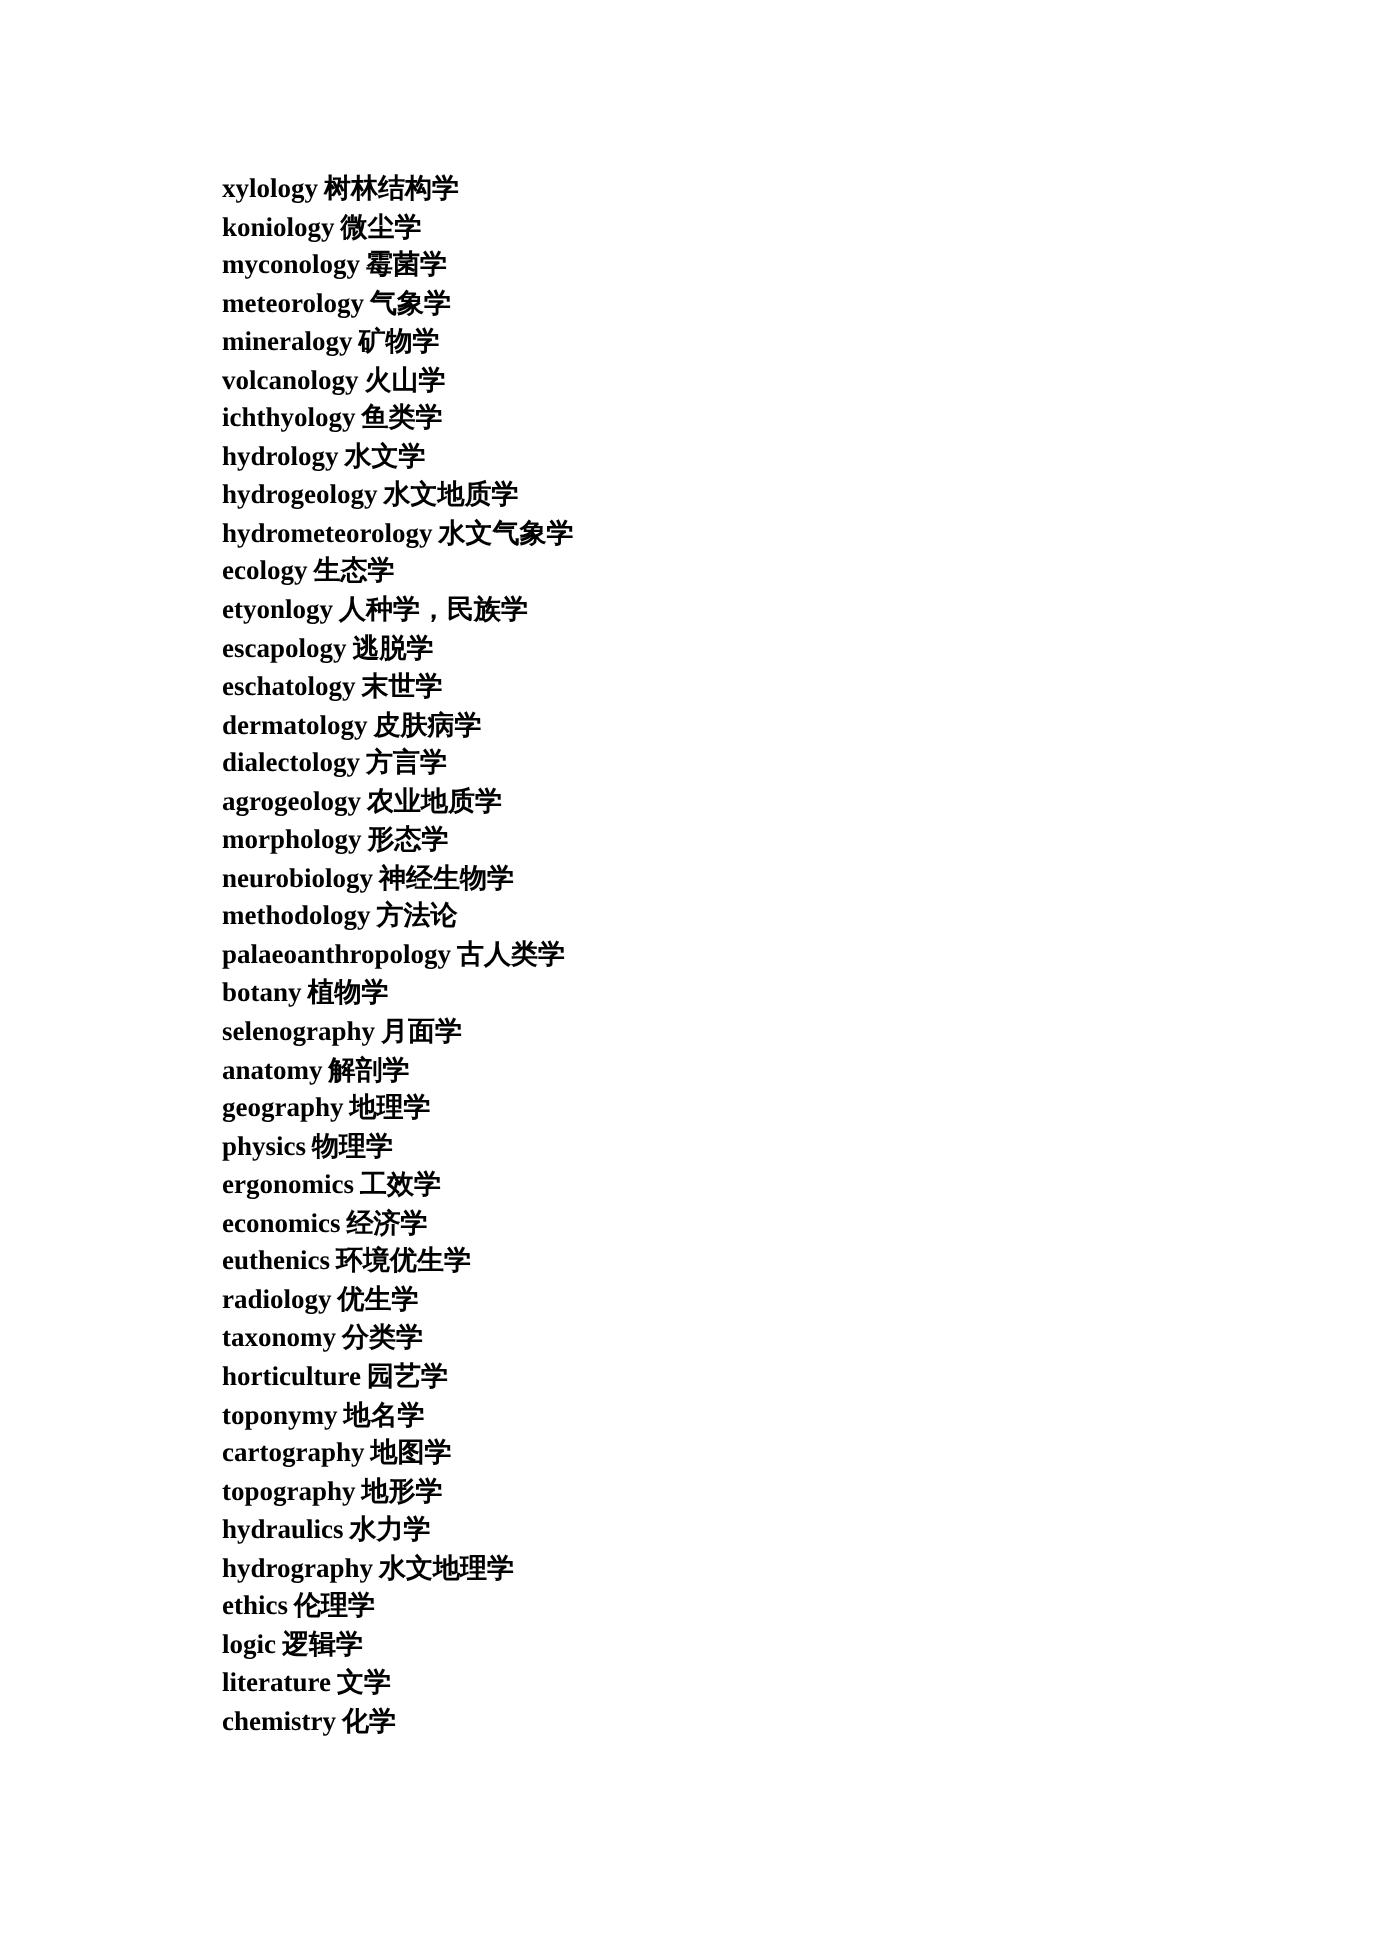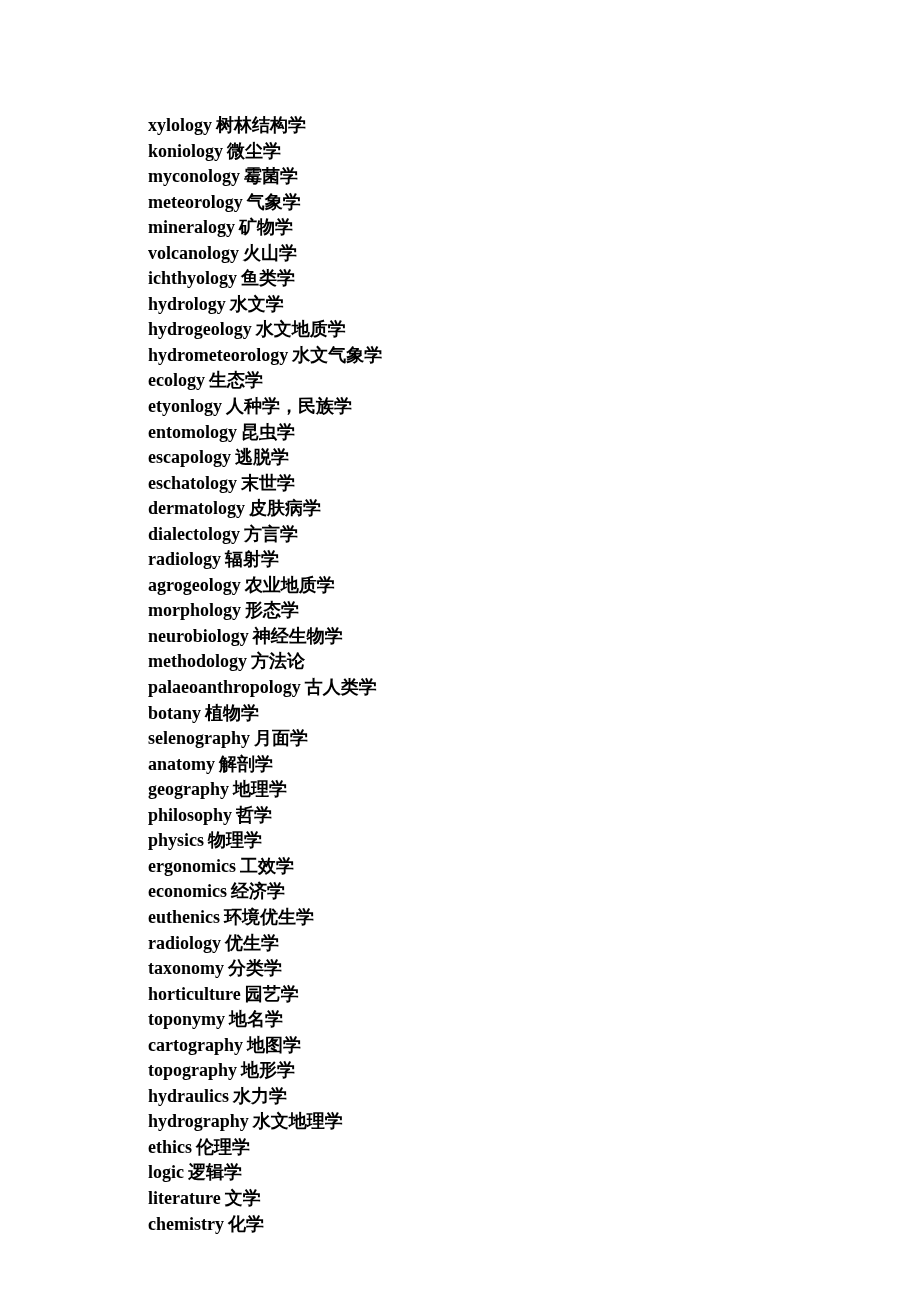--- a/index.html
+++ b/index.html
@@ -42,36 +42,33 @@
     <div class="entry"><span class="english">myconology</span><span class="chinese">霉菌学</span></div>
     <div class="entry"><span class="english">meteorology</span><span class="chinese">气象学</span></div>
     <div class="entry"><span class="english">mineralogy</span><span class="chinese">矿物学</span></div>
     <div class="entry"><span class="english">volcanology</span><span class="chinese">火山学</span></div>
     <div class="entry"><span class="english">ichthyology</span><span class="chinese">鱼类学</span></div>
     <div class="entry"><span class="english">hydrology</span><span class="chinese">水文学</span></div>
     <div class="entry"><span class="english">hydrogeology</span><span class="chinese">水文地质学</span></div>
     <div class="entry"><span class="english">hydrometeorology</span><span class="chinese">水文气象学</span></div>
     <div class="entry"><span class="english">ecology</span><span class="chinese">生态学</span></div>
     <div class="entry"><span class="english">etyonlogy</span><span class="chinese">人种学，民族学</span></div>
-    <div class="entry"><span class="english">entomology</span><span class="chinese">昆虫学</span></div>
     <div class="entry"><span class="english">escapology</span><span class="chinese">逃脱学</span></div>
     <div class="entry"><span class="english">eschatology</span><span class="chinese">末世学</span></div>
     <div class="entry"><span class="english">dermatology</span><span class="chinese">皮肤病学</span></div>
     <div class="entry"><span class="english">dialectology</span><span class="chinese">方言学</span></div>
-    <div class="entry"><span class="english">radiology</span><span class="chinese">辐射学</span></div>
     <div class="entry"><span class="english">agrogeology</span><span class="chinese">农业地质学</span></div>
     <div class="entry"><span class="english">morphology</span><span class="chinese">形态学</span></div>
     <div class="entry"><span class="english">neurobiology</span><span class="chinese">神经生物学</span></div>
     <div class="entry"><span class="english">methodology</span><span class="chinese">方法论</span></div>
     <div class="entry"><span class="english">palaeoanthropology</span><span class="chinese">古人类学</span></div>
     <div class="entry"><span class="english">botany</span><span class="chinese">植物学</span></div>
     <div class="entry"><span class="english">selenography</span><span class="chinese">月面学</span></div>
     <div class="entry"><span class="english">anatomy</span><span class="chinese">解剖学</span></div>
     <div class="entry"><span class="english">geography</span><span class="chinese">地理学</span></div>
-    <div class="entry"><span class="english">philosophy</span><span class="chinese">哲学</span></div>
     <div class="entry"><span class="english">physics</span><span class="chinese">物理学</span></div>
     <div class="entry"><span class="english">ergonomics</span><span class="chinese">工效学</span></div>
     <div class="entry"><span class="english">economics</span><span class="chinese">经济学</span></div>
     <div class="entry"><span class="english">euthenics</span><span class="chinese">环境优生学</span></div>
     <div class="entry"><span class="english">radiology</span><span class="chinese">优生学</span></div>
     <div class="entry"><span class="english">taxonomy</span><span class="chinese">分类学</span></div>
     <div class="entry"><span class="english">horticulture</span><span class="chinese">园艺学</span></div>
     <div class="entry"><span class="english">toponymy</span><span class="chinese">地名学</span></div>
     <div class="entry"><span class="english">cartography</span><span class="chinese">地图学</span></div>
     <div class="entry"><span class="english">topography</span><span class="chinese">地形学</span></div>

